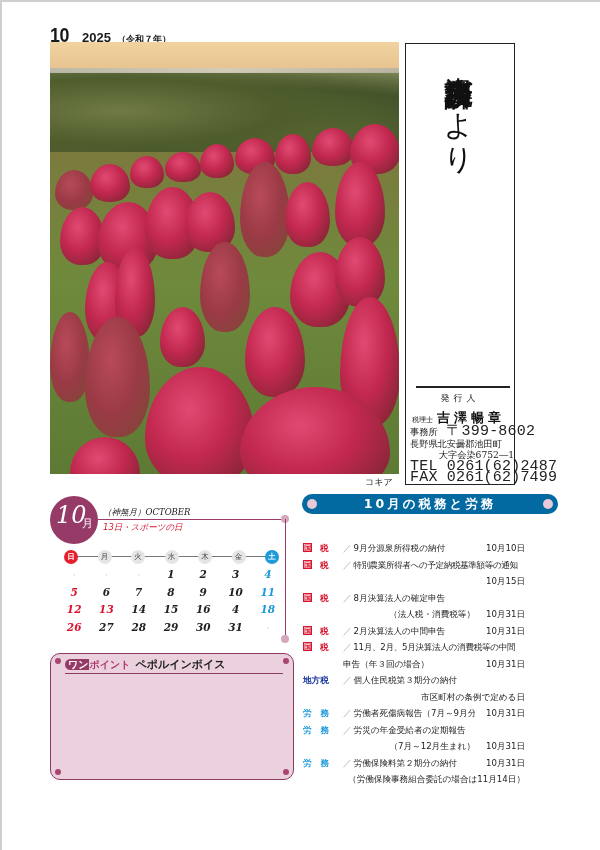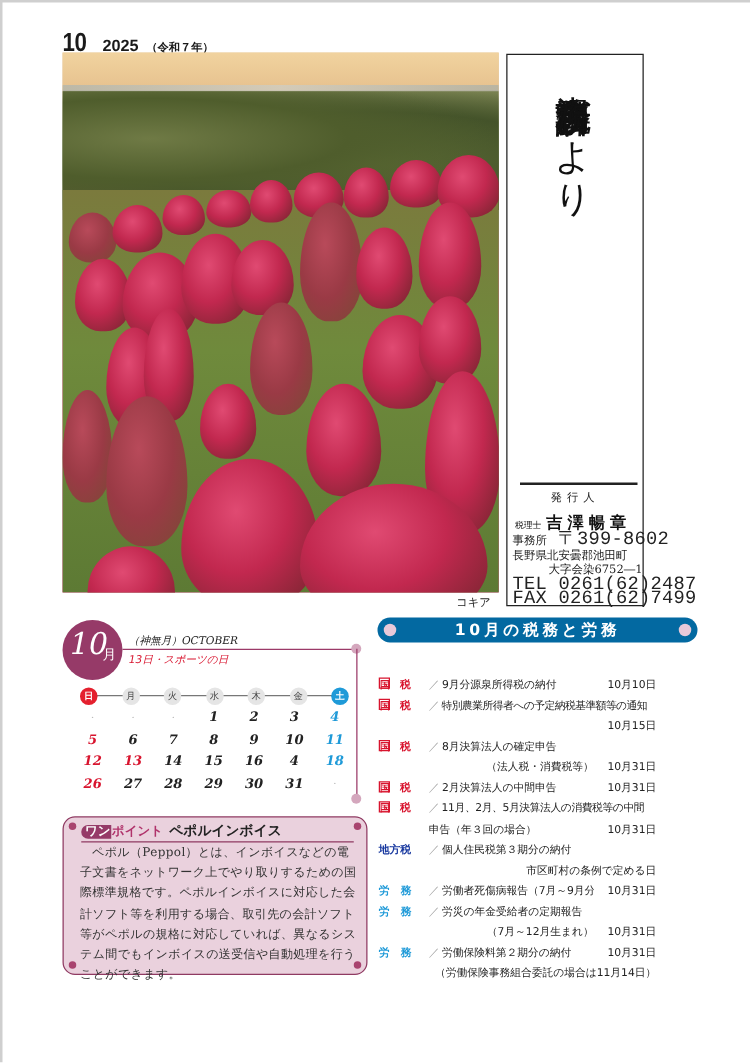--- a/index.html
+++ b/index.html
@@ -233,21 +233,20 @@
   <div class="op-dot" style="right:4px;top:4px"></div>
   <div class="op-dot" style="left:4px;bottom:4px"></div>
   <div class="op-dot" style="right:4px;bottom:4px"></div>
   <div class="op-head">
     <span class="op-badge">
       <span class="one">ワン</span><span class="point">ポイント</span>
     </span>
     <span class="op-title">ペポルインボイス</span>
   </div>
   <div class="op-rule"></div>
-  <div class="op-body">ペポル（Peppol）とは、インボイスなどの電子文書をネットワーク上でやり取りするための国際標準規格です。ペポルインボイスに対応した会計ソフト等を利用する場合、取引先の会計ソフト等がペポルの規格に対応していれば、異なるシステム間でもインボイスの送受信や自動処理を行うことができます。</div>
 </div>
 
 <div class="sched-head">
   <div class="dot" style="left:5px"></div>
   <div class="txt">10月の税務と労務</div>
   <div class="dot" style="right:5px"></div>
 </div>
 
 <div class="sched">
 

